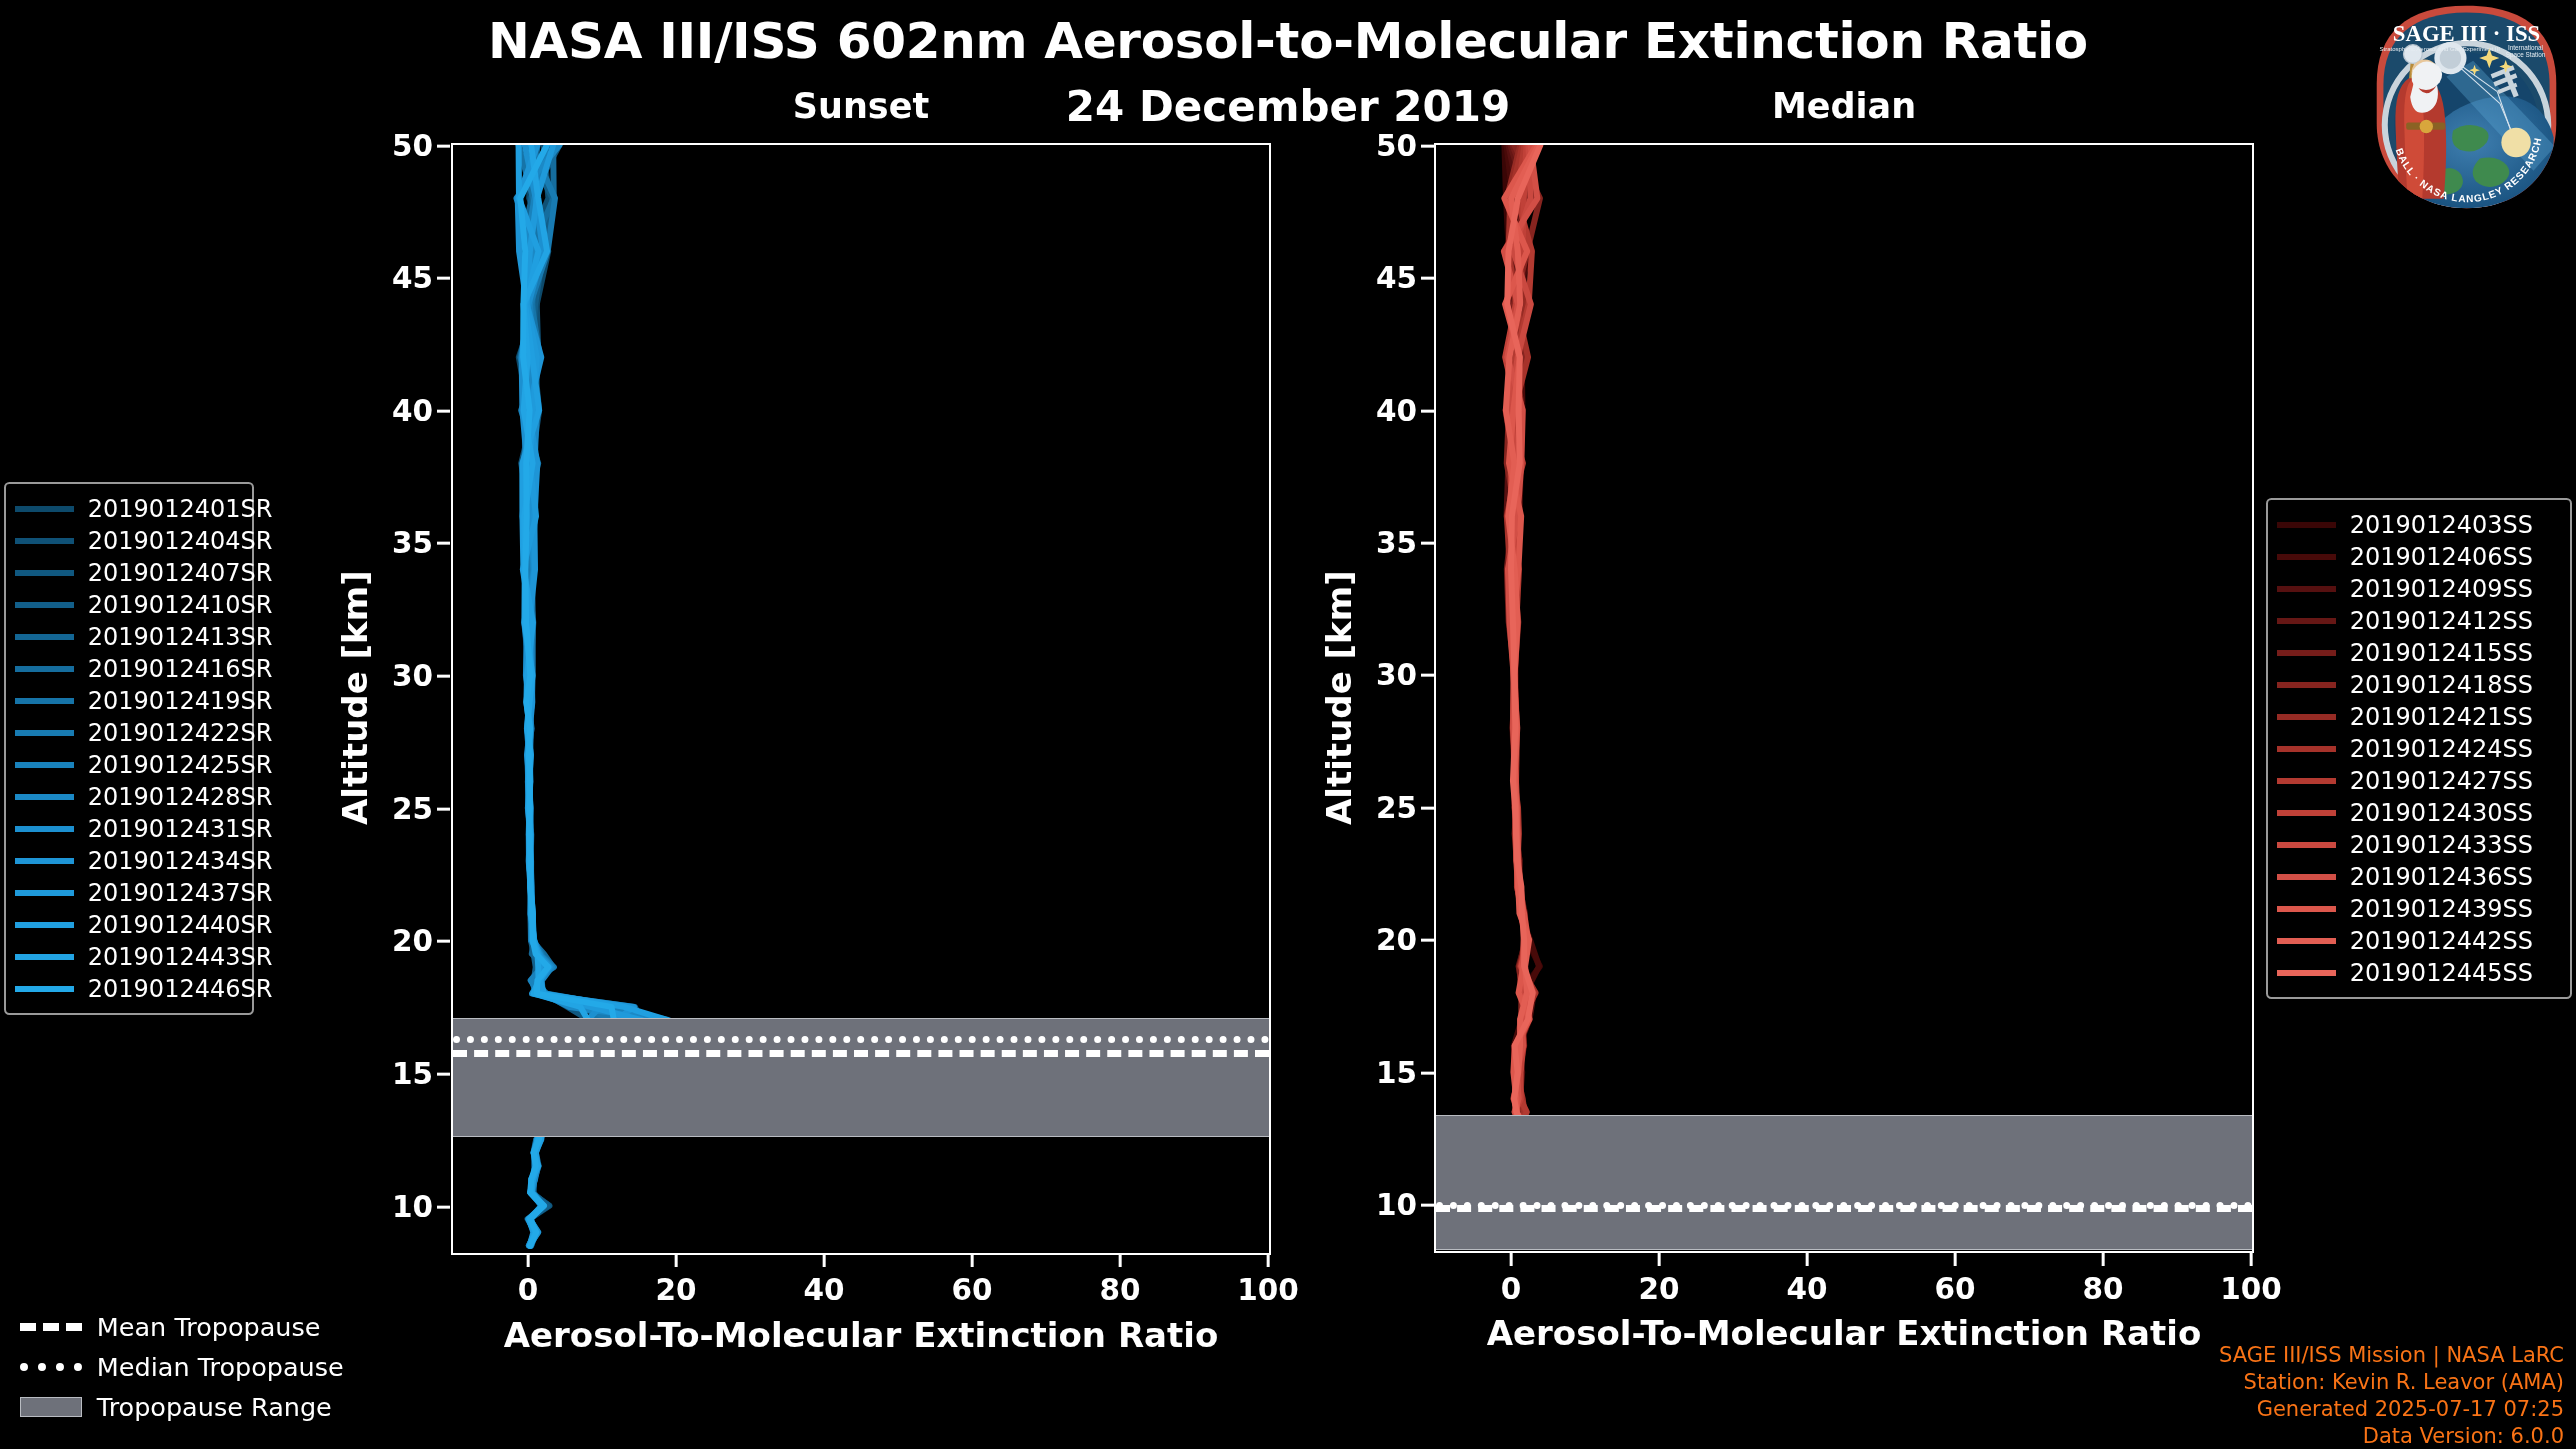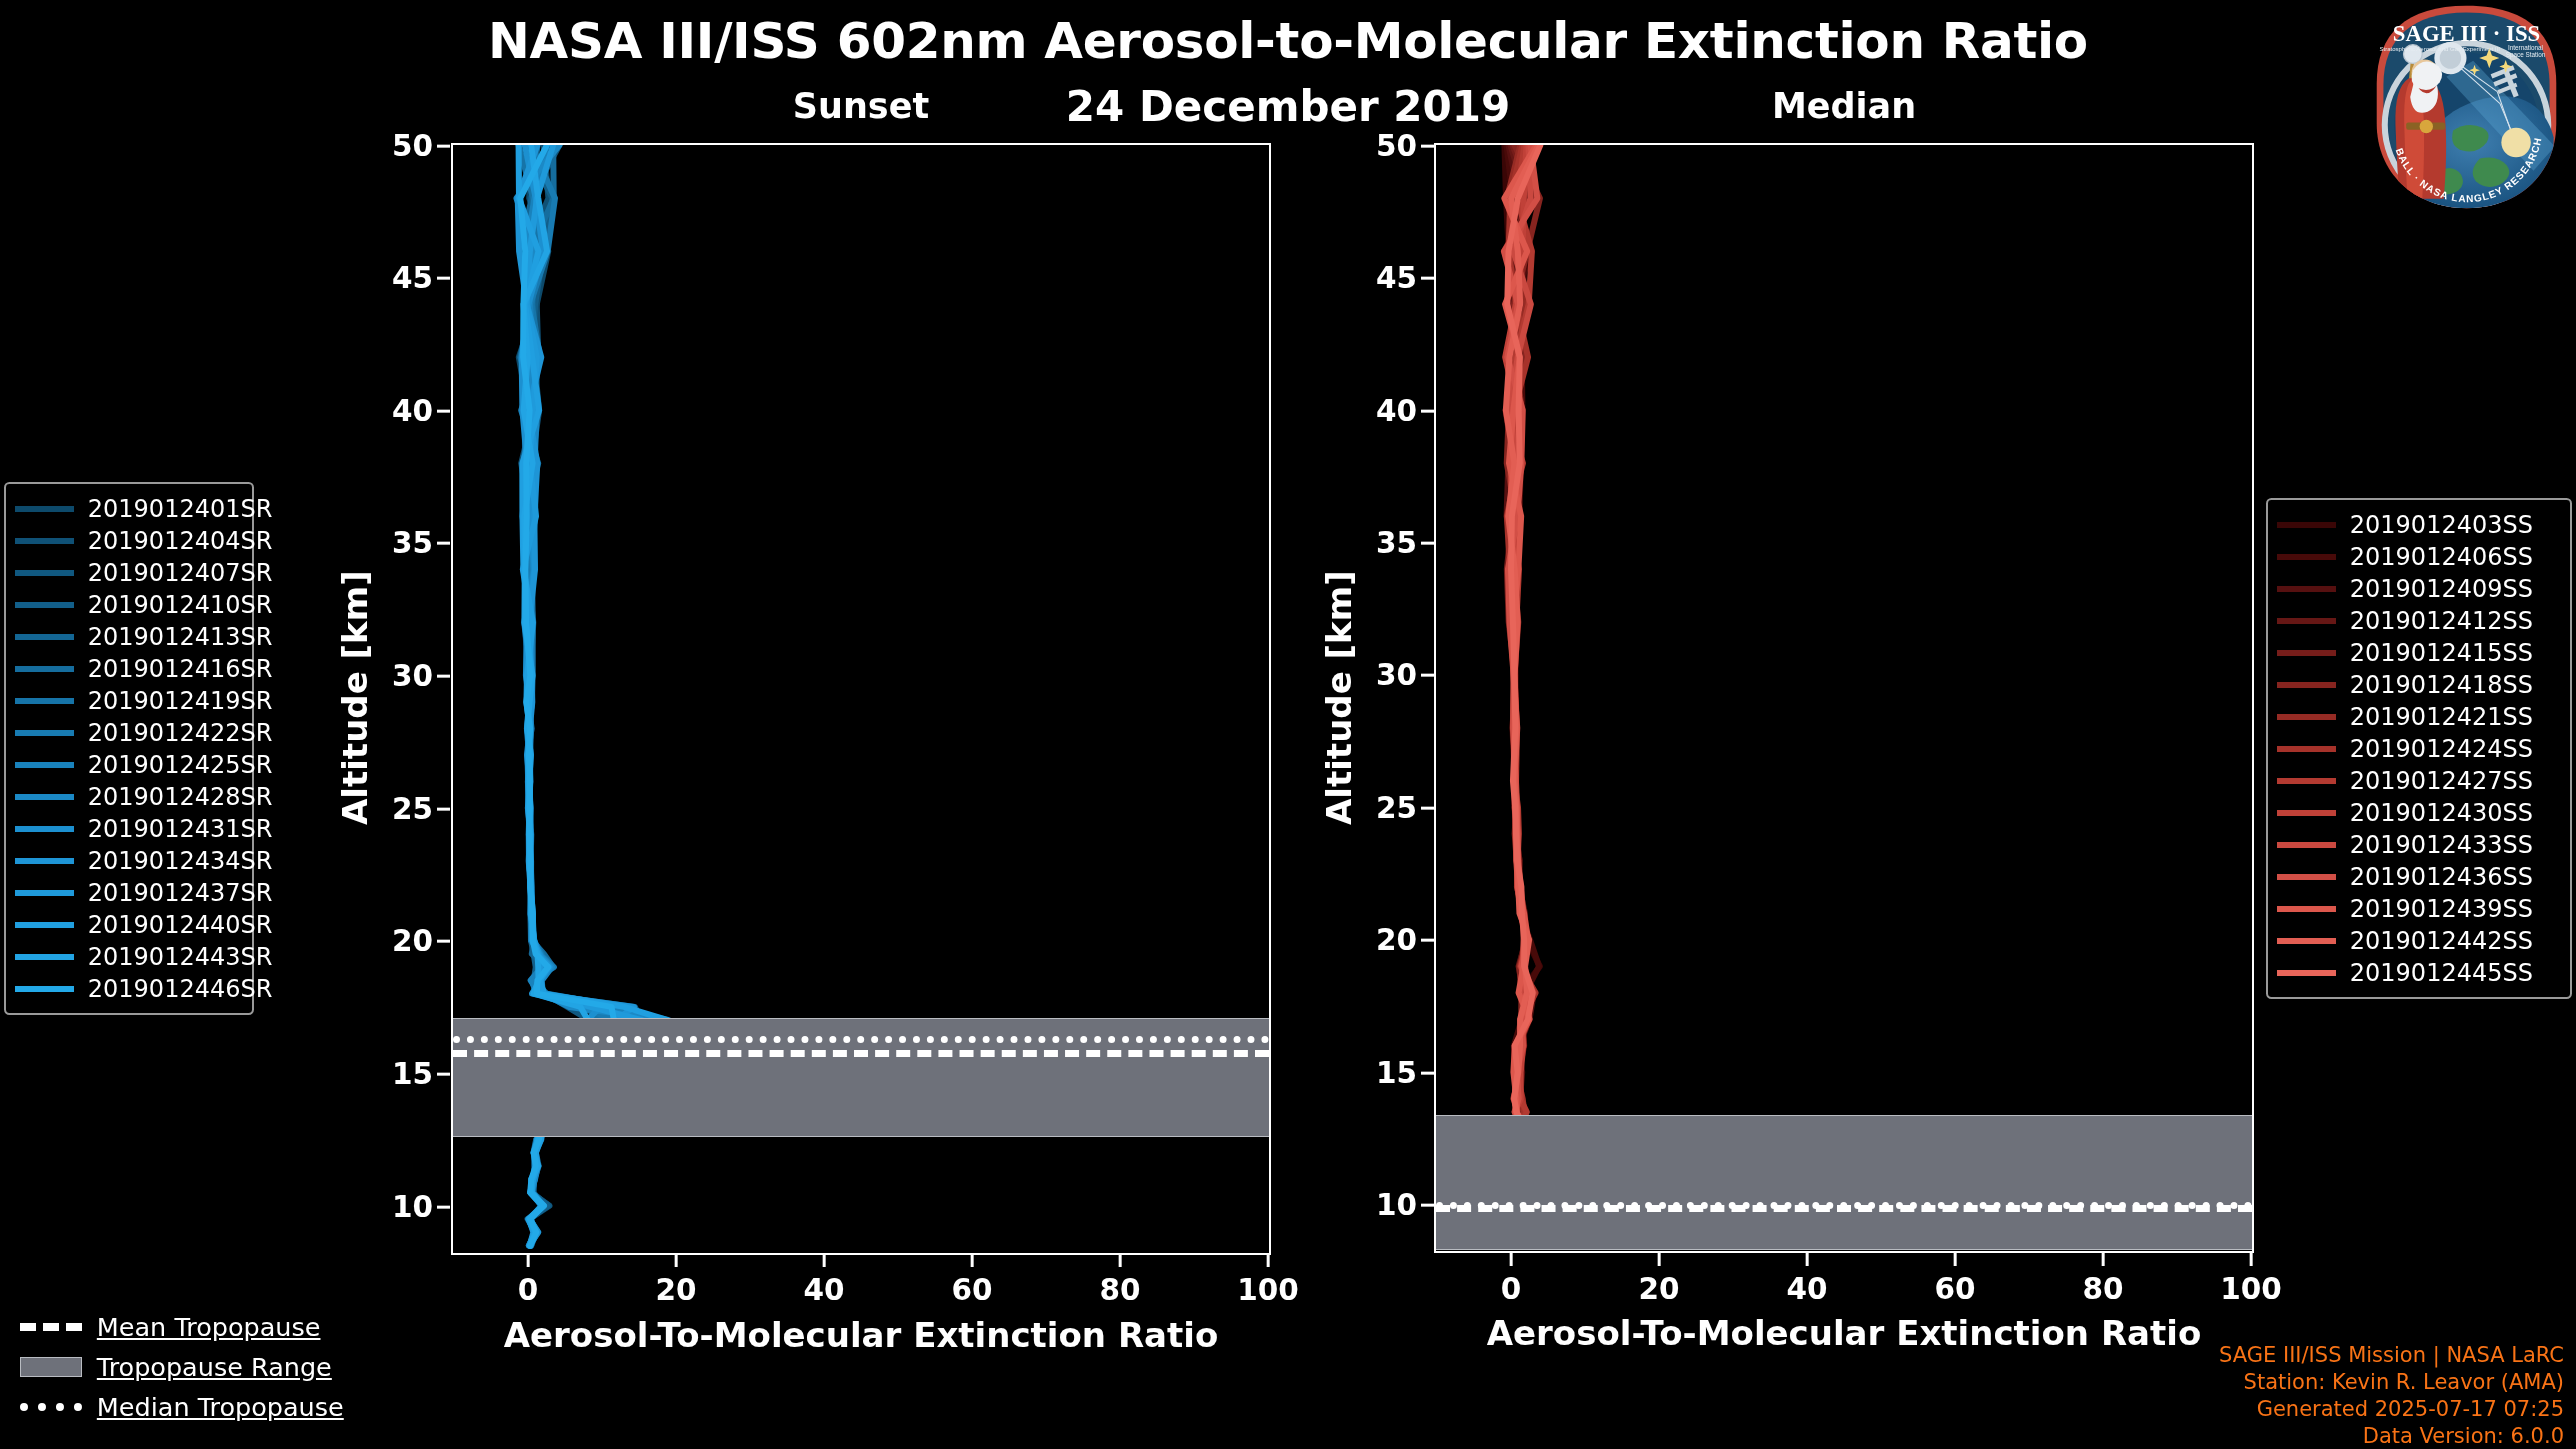--- a/index.html
+++ b/index.html
@@ -177,21 +177,20 @@
   #tropo-legend {
     position: absolute;
     left: 20px; top: 1307px;
     width: 376px;
   }
   .tl-row {
     display: flex;
     align-items: center;
     height: 40px;
     white-space: nowrap;
-    text-decoration: underline;
   }
   .tl-key {
     width: 62px; flex: 0 0 62px;
     margin-right: 14.8px;
     height: 16px;
     position: relative;
   }
   .tl-dash {
     position: absolute; top: 50%; left: 0; right: 0;
     height: 0;
@@ -563,29 +562,29 @@
 
 <div id="tropo-legend">
   <div class="tl-row">
     <span class="tl-key">
         <span class="tl-dash"></span>
       </span>
     <span class="tl-text">Mean Tropopause</span>
   </div>
   <div class="tl-row">
     <span class="tl-key">
+        <span class="tl-dot"></span>
+      </span>
+    <span class="tl-text">Median Tropopause</span>
+  </div>
+  <div class="tl-row">
+    <span class="tl-key">
         <span class="tl-box"></span>
       </span>
     <span class="tl-text">Tropopause Range</span>
-  </div>
-  <div class="tl-row">
-    <span class="tl-key">
-        <span class="tl-dot"></span>
-      </span>
-    <span class="tl-text">Median Tropopause</span>
   </div>
 </div>
 
 <div id="footer">
   <div>SAGE III/ISS Mission | NASA LaRC</div>
   <div>Station: Kevin R. Leavor (AMA)</div>
   <div>Generated 2025-07-17 07:25</div>
   <div>Data Version: 6.0.0</div>
 </div>
 

